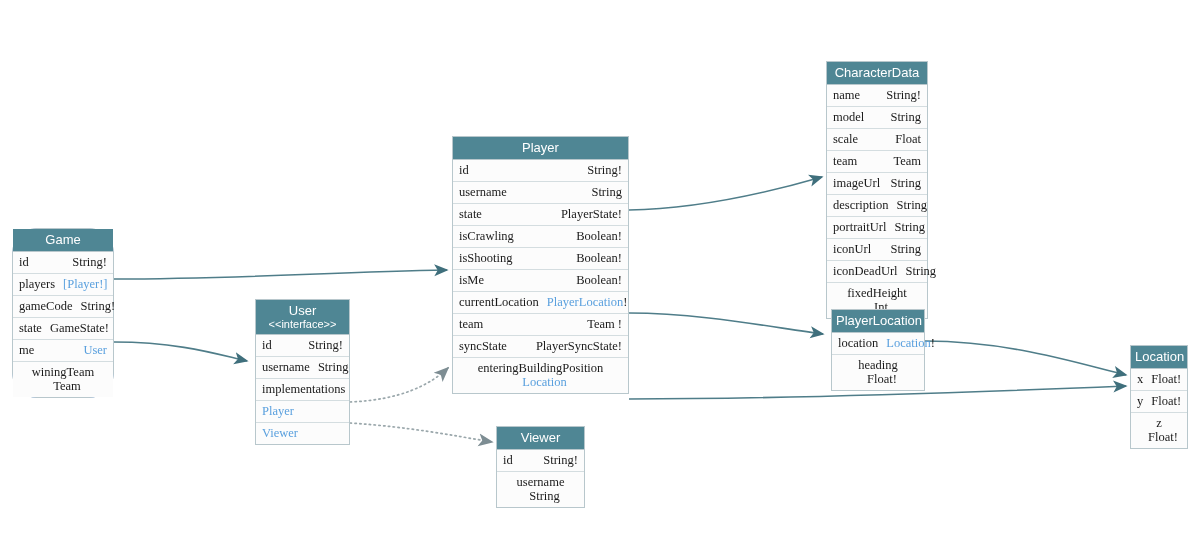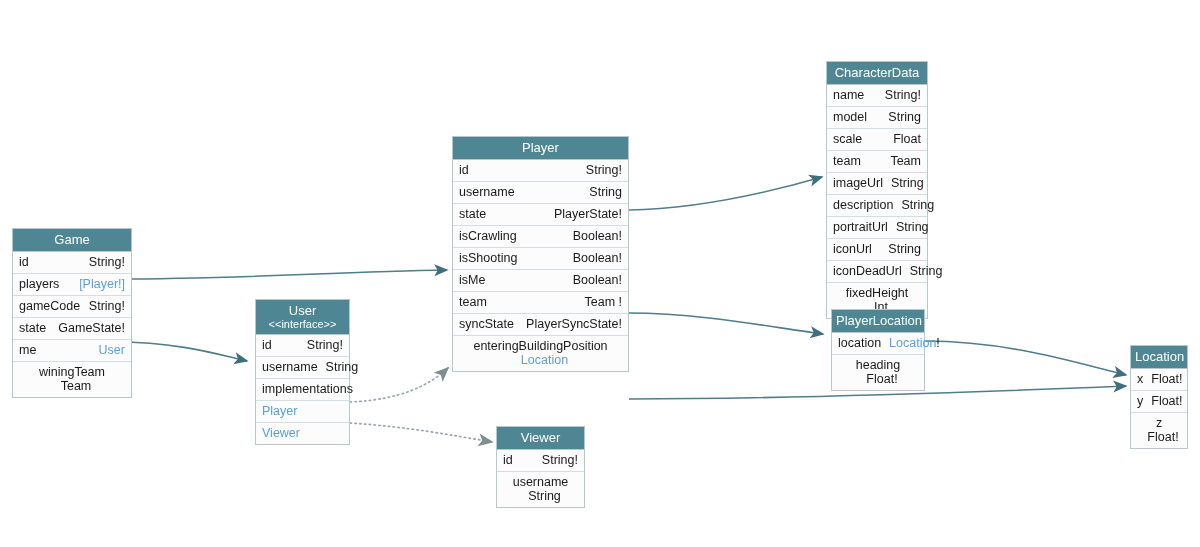--- a/index.html
+++ b/index.html
@@ -51,20 +51,21 @@
     justify-content: space-between;
     align-items: center;
     font-size: 12.5px;
     line-height: 14px;
     color: #1a1a1a;
     background: #fcfcfc;
     border-bottom: 1px solid #d4dde0;
     padding: 3px 6px 4px 6px;
     box-sizing: border-box;
     white-space: nowrap;
+    font-family: Liberation Serif, serif;
   }
   .row:last-child { border-bottom: none; flex-direction: column; }
   .row .fname { text-align: left; }
   .row .ftype { text-align: center; padding-left: 8px; }
   .row.center {
   }
   .row.single .fname { width: 100%; }
   .type-link { color: #5aa0de; }
   .bang { color: #1a1a1a; }
   .name-link { color: #5aa0de; }
@@ -94,21 +95,21 @@
 
     <path d="M925,341 C1010,341 1080,364 1126,375" fill="none" stroke="#4f7d89" stroke-width="1.6" marker-end="url(#arrowSolid)"></path>
 
     <path d="M629,399 C800,399 980,392 1126,386" fill="none" stroke="#4f7d89" stroke-width="1.6" marker-end="url(#arrowSolid)"></path>
 
     <path d="M350,402 C400,400 430,385 448,368" fill="none" stroke="#9aa7ab" stroke-width="1.7" stroke-dasharray="1.4 3.4" stroke-linecap="round" marker-end="url(#arrowDot)"></path>
 
     <path d="M350,423 C410,427 450,435 492,442" fill="none" stroke="#9aa7ab" stroke-width="1.7" stroke-dasharray="1.4 3.4" stroke-linecap="round" marker-end="url(#arrowDot)"></path>
   </svg>
 
-  <div class="entity" style="left:12px; top:228px; width:120px;">
+  <div class="entity" style="left:12px; top:228px; width:102px;border-radius:25px;">
     <div class="entity-header">Game</div>
     <div class="row">
       <span class="fname">id</span>
       <span class="ftype">String!</span>
     </div>
     <div class="row">
       <span class="fname">players</span>
       <span class="ftype type-link">[Player!]</span>
     </div>
     <div class="row">
@@ -173,20 +174,24 @@
     </div>
     <div class="row">
       <span class="fname">isShooting</span>
       <span class="ftype">Boolean!</span>
     </div>
     <div class="row">
       <span class="fname">isMe</span>
       <span class="ftype">Boolean!</span>
     </div>
     <div class="row">
+      <span class="fname">currentLocation</span>
+      <span class="ftype"><span class="type-link">PlayerLocation</span><span class="bang">!</span></span>
+    </div>
+    <div class="row">
       <span class="fname">team</span>
       <span class="ftype">Team !</span>
     </div>
     <div class="row">
       <span class="fname">syncState</span>
       <span class="ftype">PlayerSyncState!</span>
     </div>
     <div class="row">
       <span class="fname">enteringBuildingPosition</span>
       <span class="ftype type-link">Location</span>

